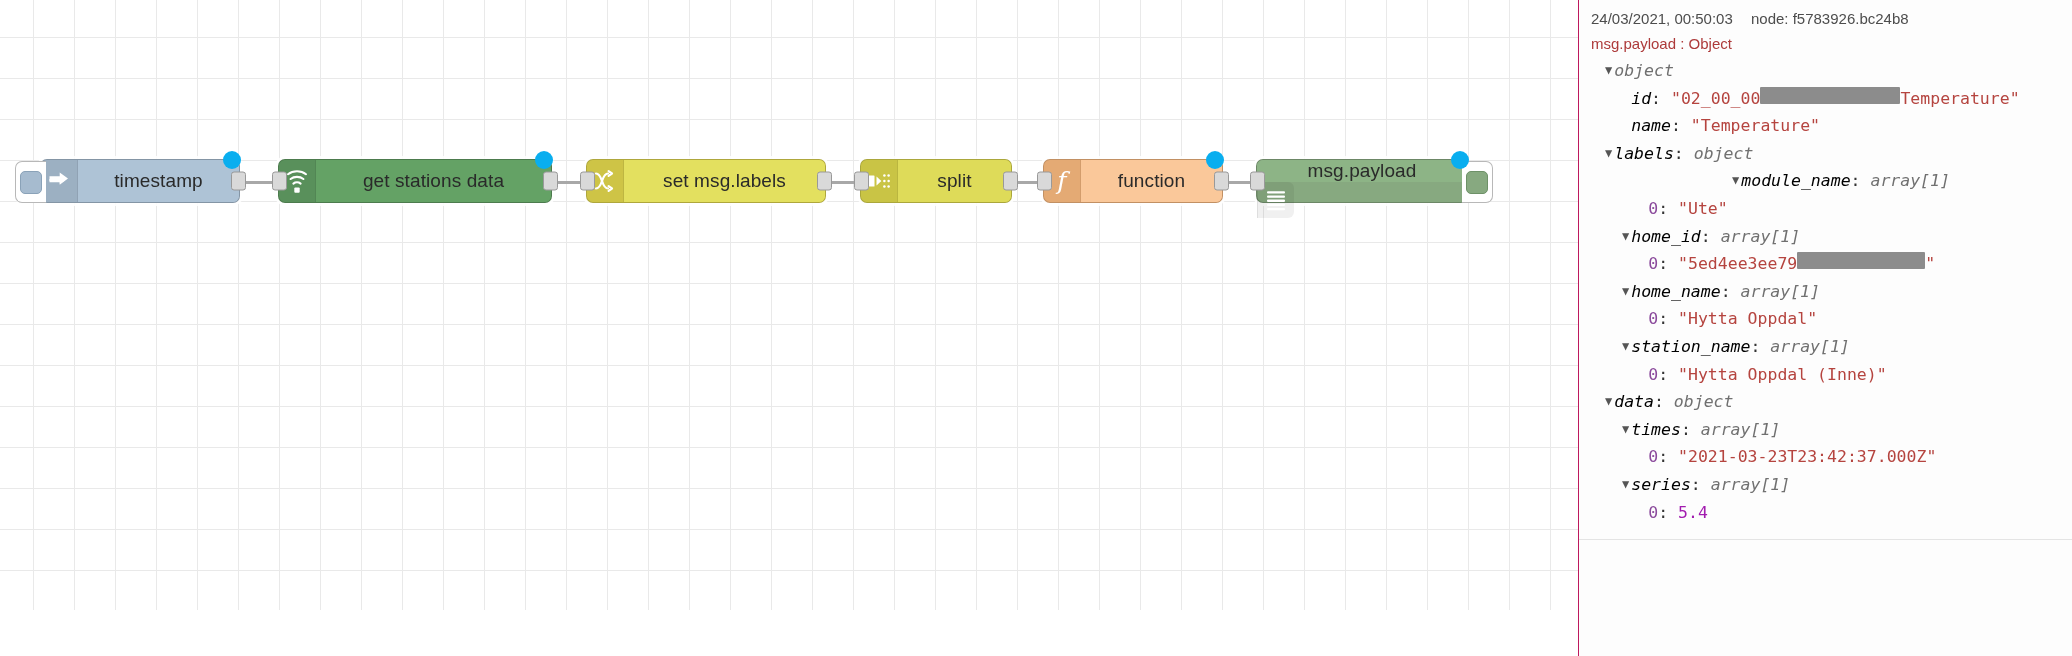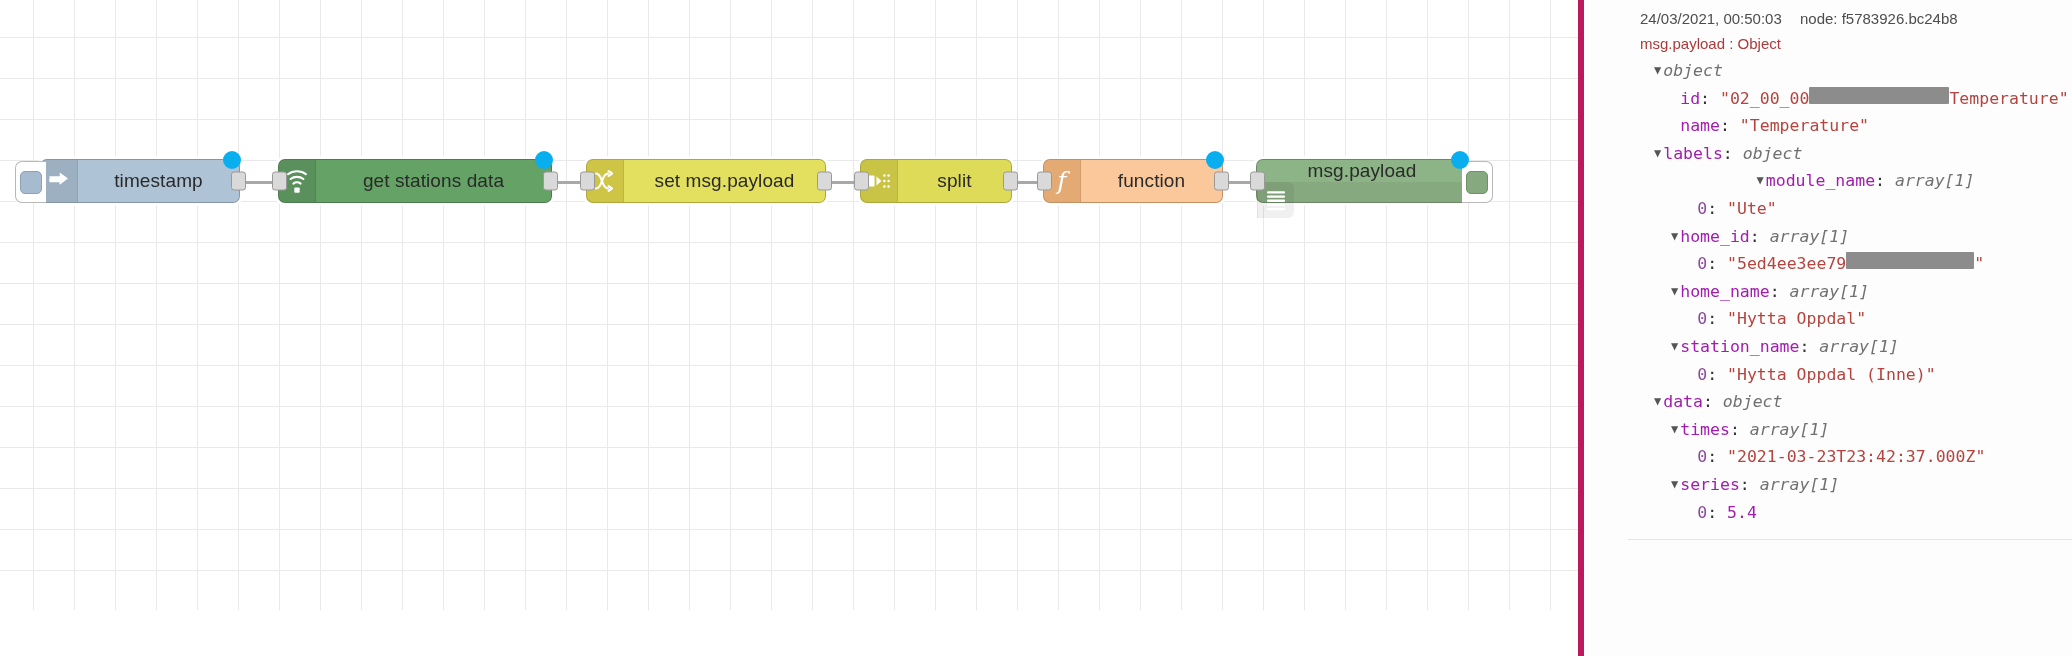--- a/index.html
+++ b/index.html
@@ -175,24 +175,23 @@
   
   .ic { display:block; }
 
   
   #sidebar {
     position: absolute;
     left: 1578px; top: 0;
     width: 494px;
     height: 656px;
     background: #fdfdfd;
-    border-left: 6px solid #be185d;
+    border-left: 1px solid #be185d;
     box-sizing: border-box;
     overflow: hidden;
-    padding-left: 44px;
   }
   .msg-entry {
     padding: 10px 12px 12px 12px;
     border-bottom: 1px solid #e4e4e4;
   }
   .msg-meta {
     font-size: 15px;
     color: #4d4d4d;
     margin-bottom: 8px;
     white-space: nowrap;
@@ -205,21 +204,21 @@
   }
   .tree {
     font-family: "DejaVu Sans Mono", "Liberation Mono", monospace;
     font-size: 16.5px;
     line-height: 25.6px;
     color: #333;
     white-space: nowrap;
   }
   .row { display: block; }
   .tw { color: #555; font-size: 12px; margin-right: 2px; display:inline-block; transform: translateY(-2px); }
-  .k-prop  { color: #a21caf; }
+  .k-prop  { color: #000000; font-style: italic; }
   .k-type  { color: #707070; font-style: italic; }
   .k-str   { color: #b5443f; }
   .k-num   { color: #a21caf; }
   .k-idx   { color: #8b4a9c; }
   .redact {
     display: inline-block;
     background: #8c8c8c;
     color: transparent;
     border-radius: 1px;
     vertical-align: baseline;
@@ -270,21 +269,21 @@
         </div>
         <div class="node n-yellow" style="left: 586px; top: 159px; width: 240px;">
           <div class="icon-box">
             <svg class="ic" width="24" height="24" viewBox="0 0 24 24" fill="none" stroke="#fff" stroke-width="2.2" stroke-linecap="round" stroke-linejoin="round">
       <path d="M3 4.5c3 0 4.5 3 6 7.5s3 7.5 6 7.5"></path>
       <path d="M3 19.5c3 0 4.5-3 6-7.5s3-7.5 6-7.5"></path>
       <path d="M15.6 2.2l3.4 2.3-3.4 2.3"></path>
       <path d="M15.6 17.2l3.4 2.3-3.4 2.3"></path>
     </svg>
           </div>
-          <div class="label">set msg.payload</div>
+          <div class="label">set msg.labels</div>
           <div class="port in"></div>
           <div class="port out"></div>
         </div>
         <div class="node n-yellow2" style="left: 860px; top: 159px; width: 152px;">
           <div class="icon-box">
             <svg class="ic" width="26" height="20" viewBox="0 0 26 20" fill="#fff">
       <rect x="1" y="4.5" width="7.5" height="11" rx="0.6"></rect>
       <path d="M10.5 5.4L15.4 10l-4.9 4.6z"></path>
       <circle cx="18.4" cy="4.6" r="1.25"></circle>
               <circle cx="22.6" cy="4.6" r="1.25"></circle>

